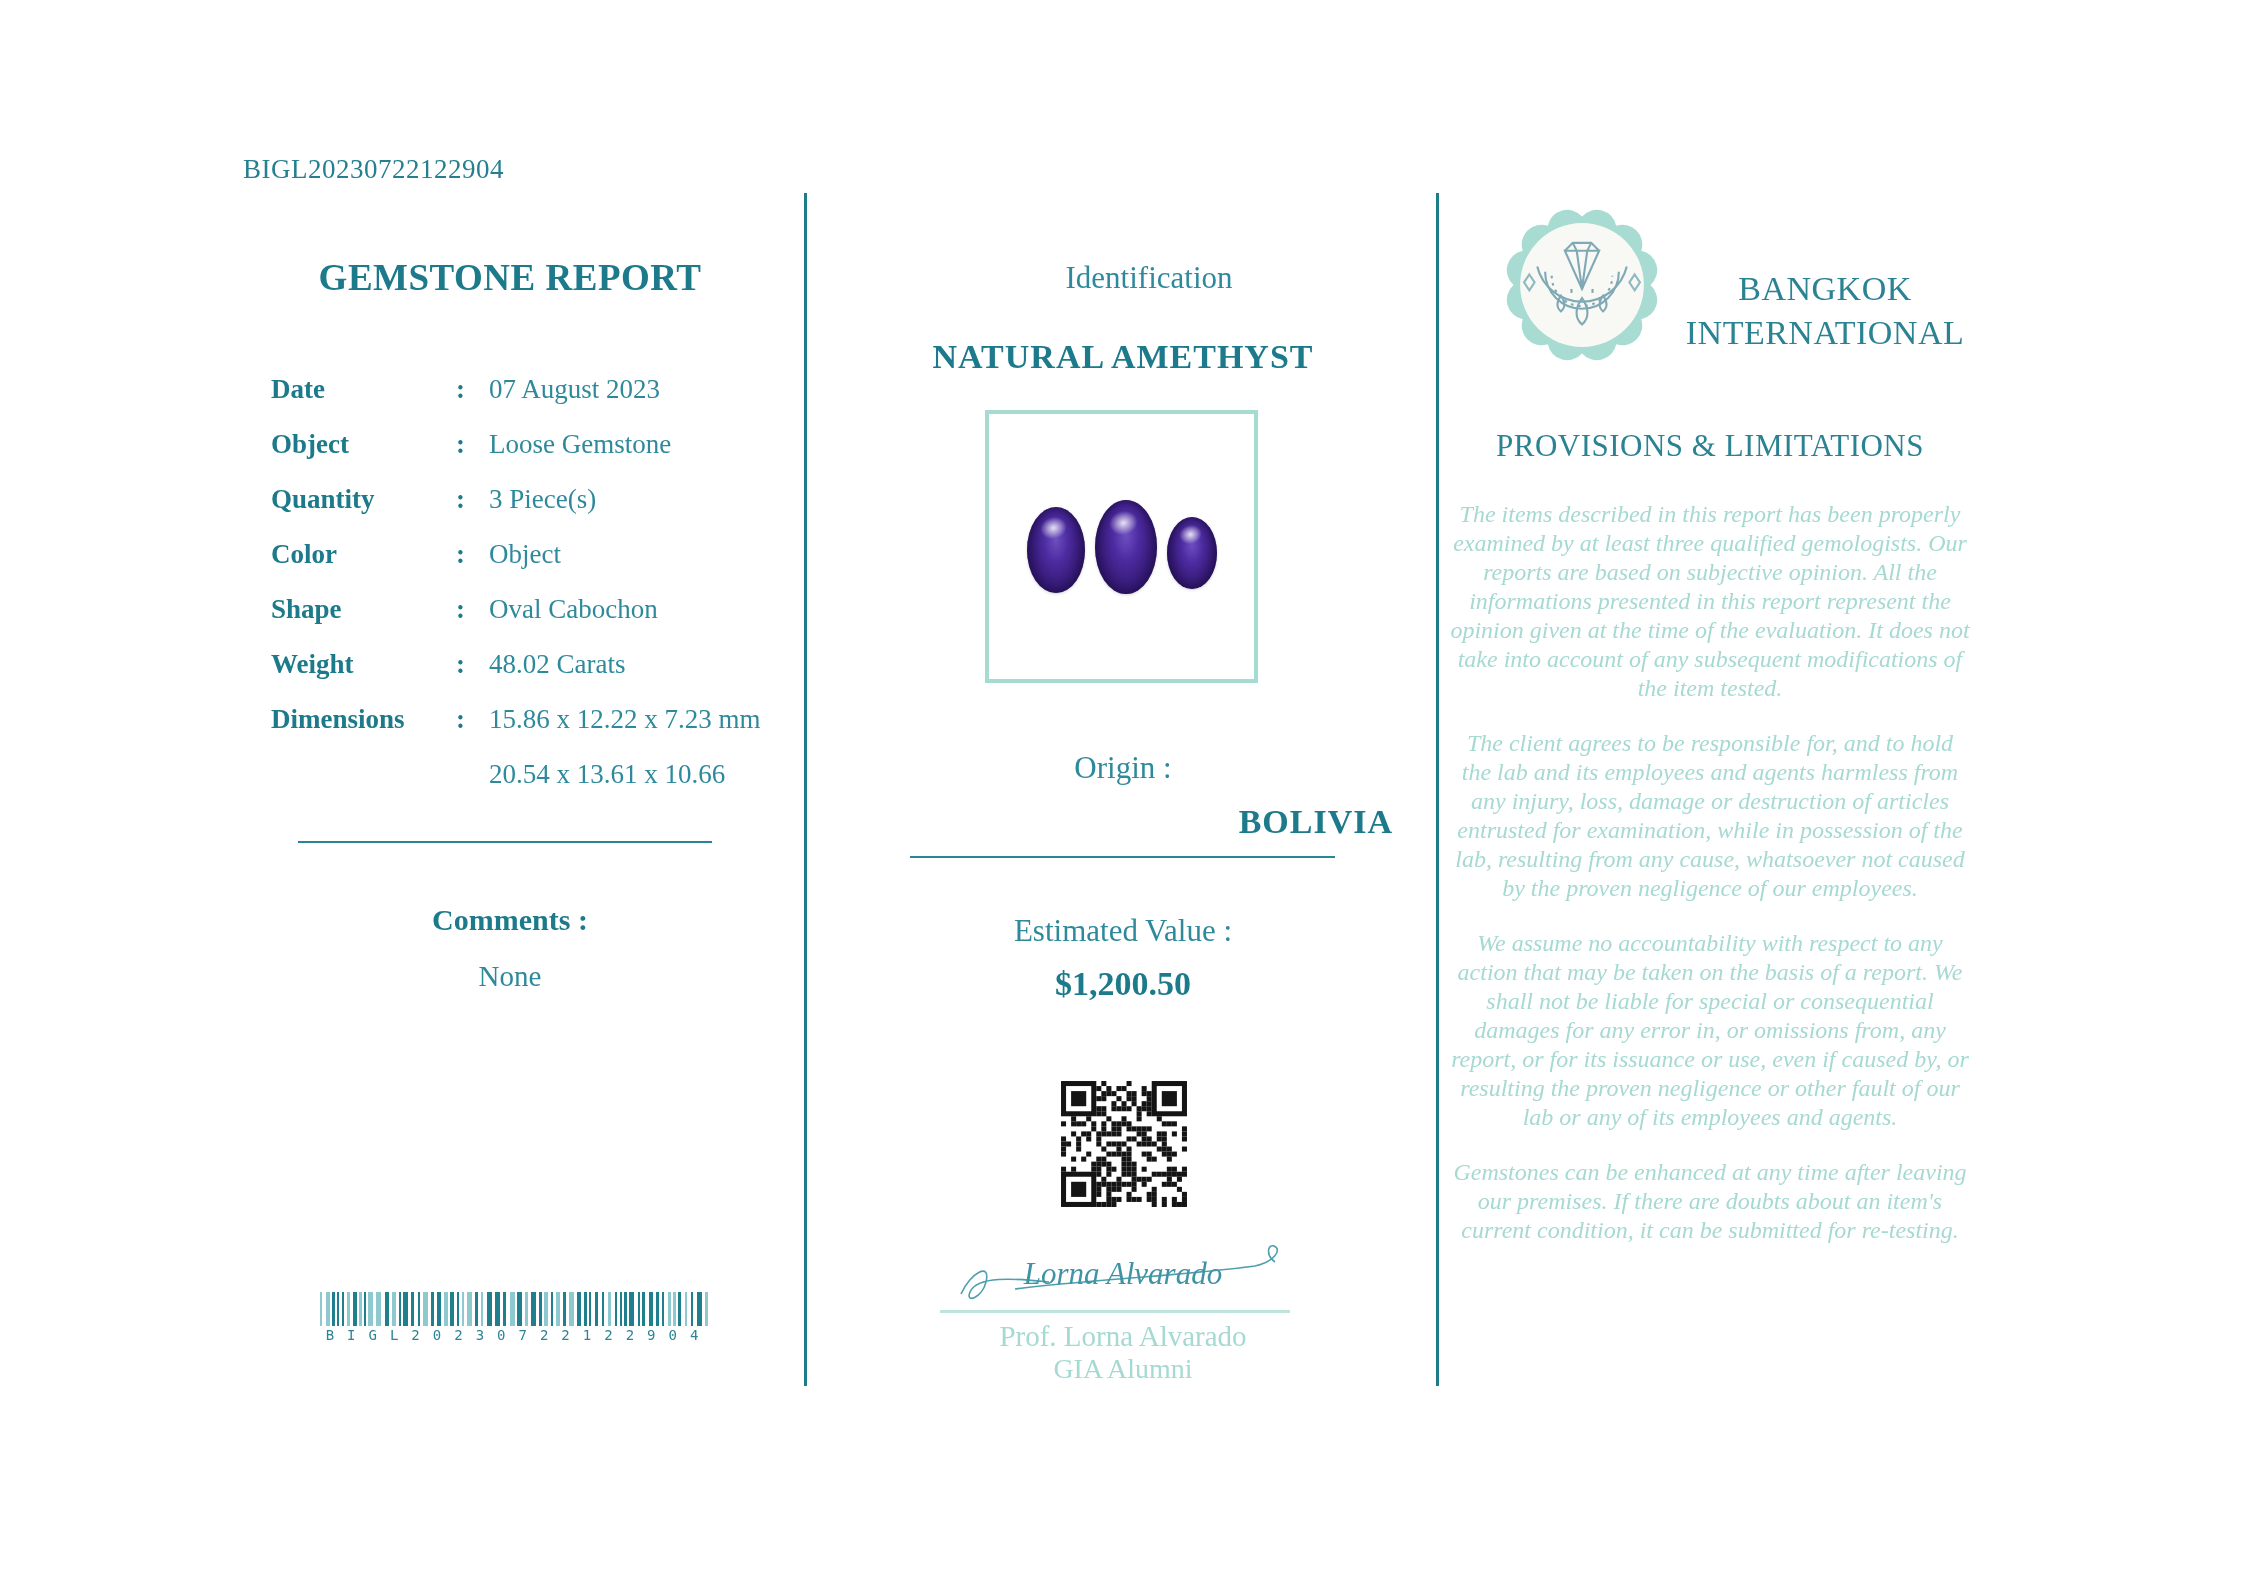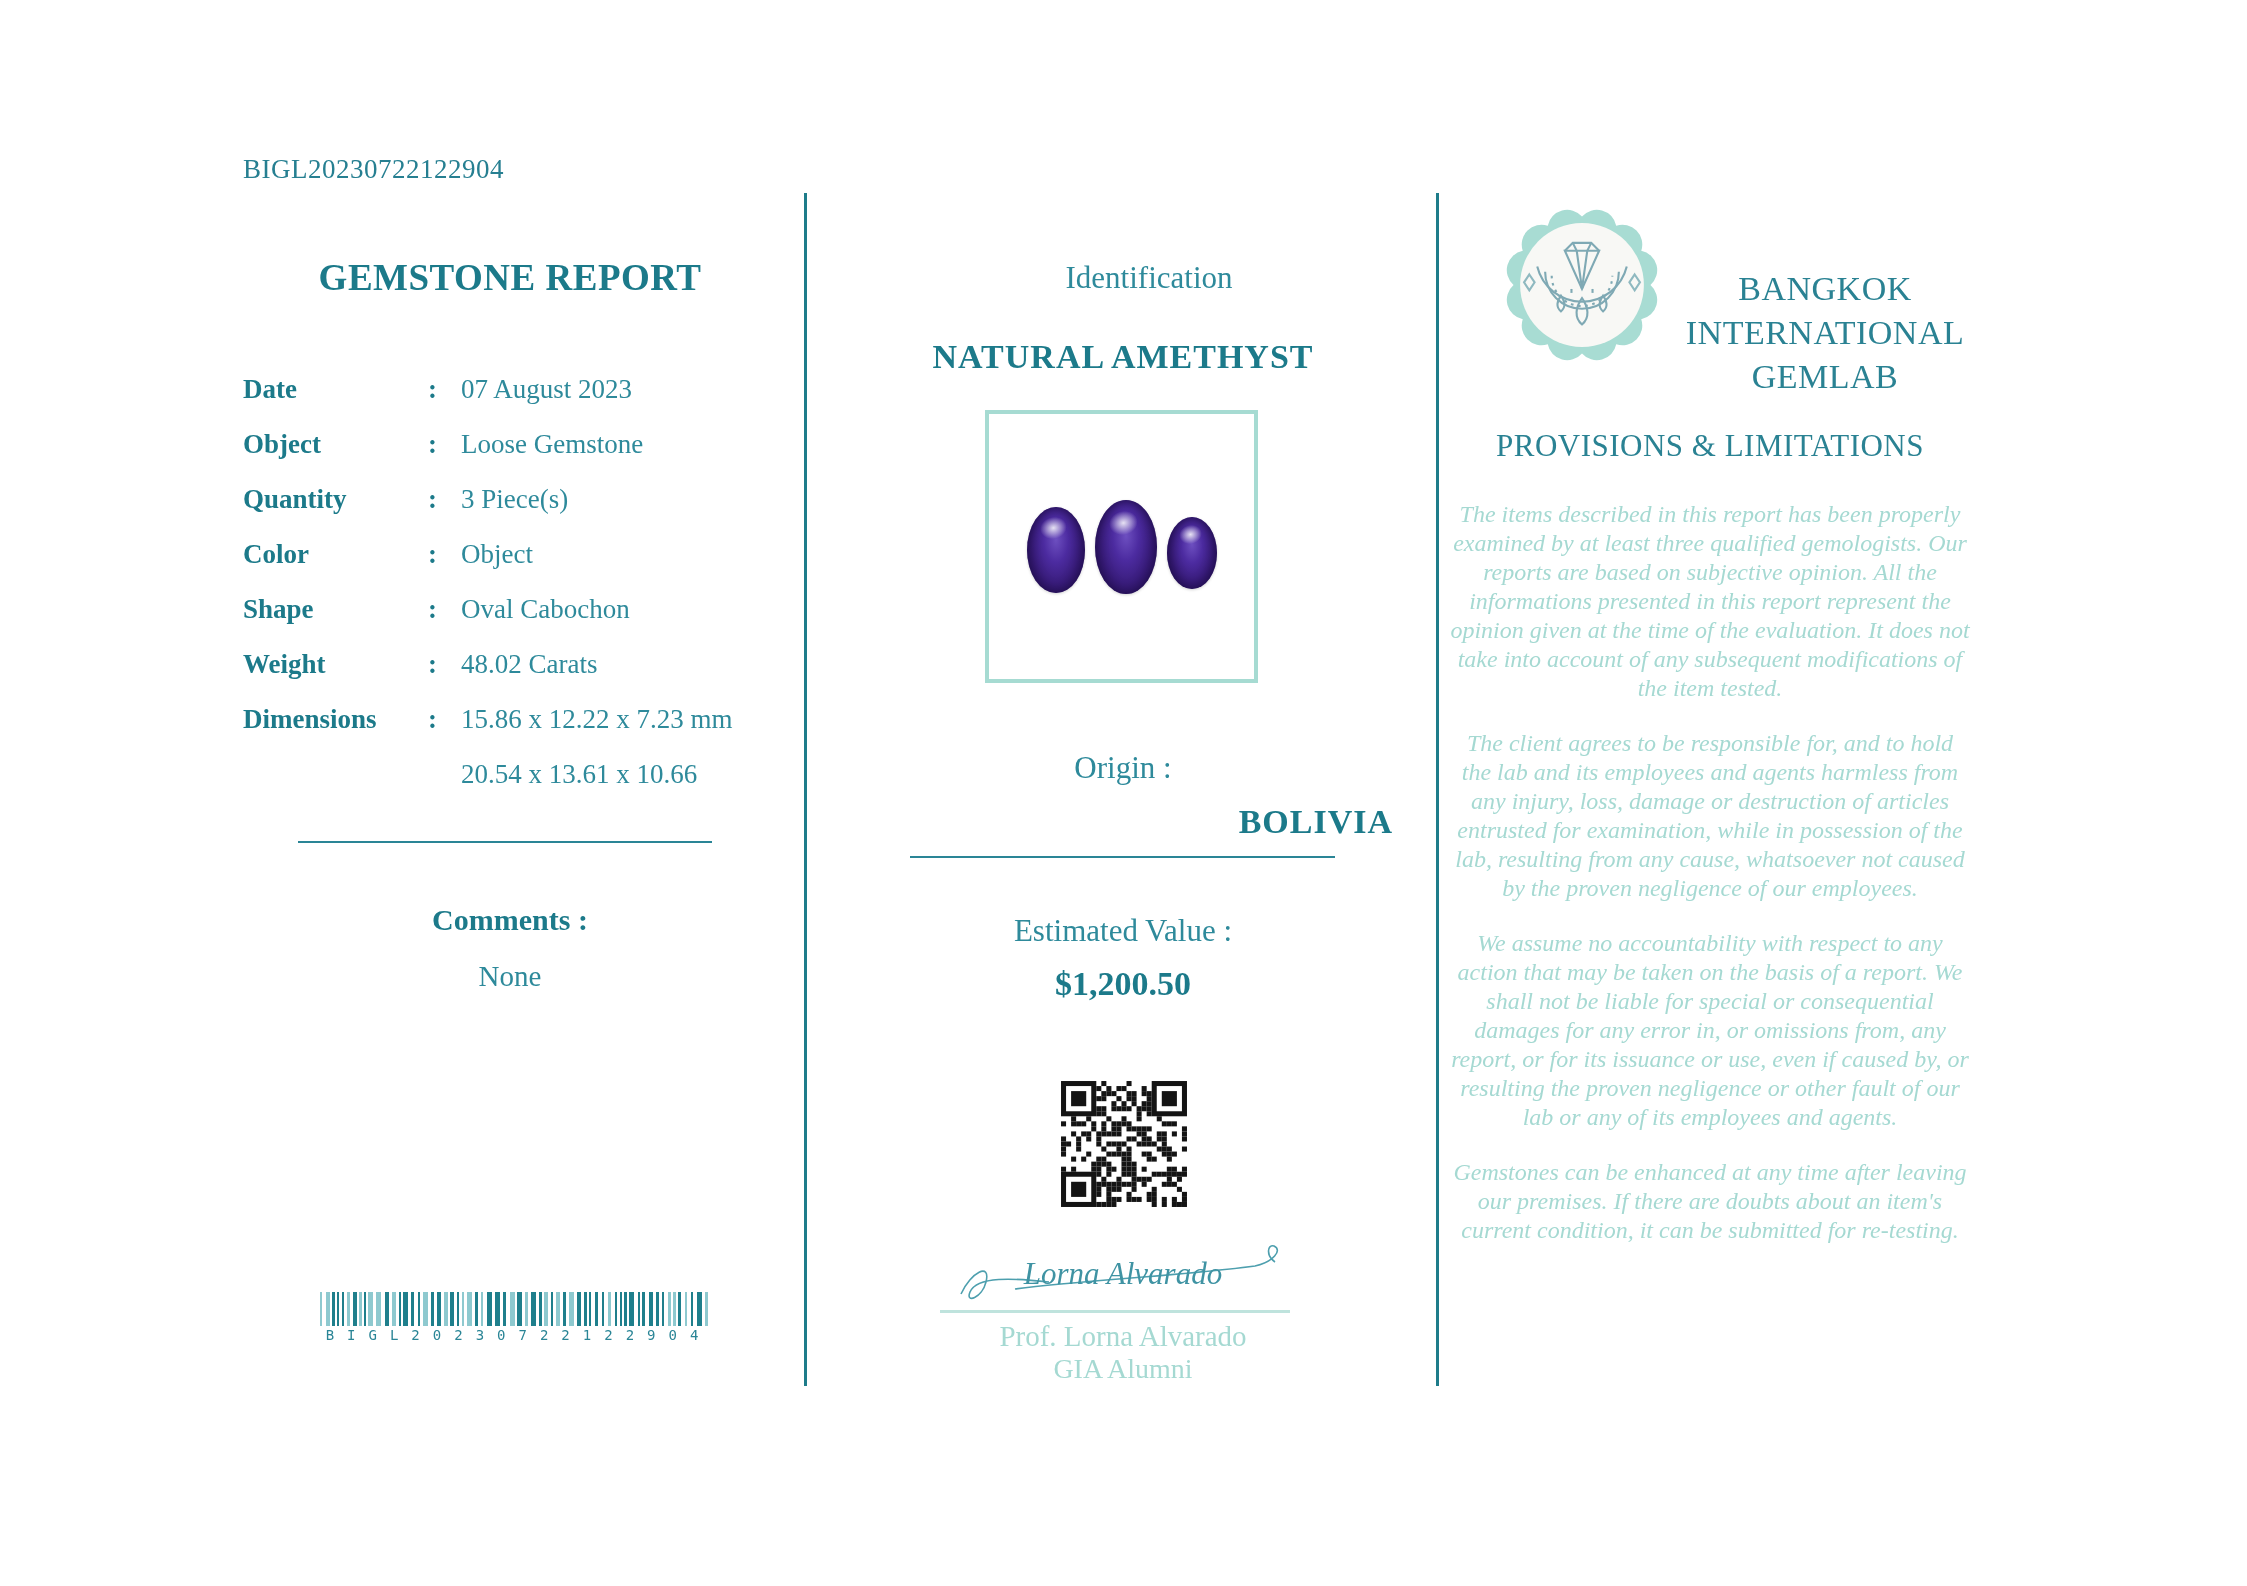--- a/index.html
+++ b/index.html
@@ -11,21 +11,21 @@
     --teal-dark:#1c7a8a;
     --teal-mid:#2e8a9b;
     --mint:#a6dbd2;
     --mint-text:#a5d9d2;
     --sig:#4d9fae;
   }
   .report-number{left:243px;top:154px;font-size:27px;color:#267f91;letter-spacing:0.5px;}
   .report-title{left:240px;top:256px;width:540px;text-align:center;font-size:37px;font-weight:bold;
                 color:var(--teal-dark);letter-spacing:0.5px;}
   .fields{left:243px;top:362px;width:520px;}
-  .frow{display:grid;grid-template-columns:185px 18px auto;height:55px;align-items:center;}
+  .frow{display:grid;grid-template-columns:185px 18px auto;height:55px;align-items:center;margin-left:28px;}
   .flabel{font-weight:bold;color:var(--teal-dark);font-size:27px;}
   .fcolon{font-weight:bold;color:var(--teal-dark);font-size:27px;}
   .fvalue{color:var(--teal-mid);font-size:27px;padding-left:15px;}
   .rule-left{left:298px;top:841px;width:414px;height:2px;background:#2a8596;}
   .comments-heading{left:240px;top:903px;width:540px;text-align:center;font-size:30px;font-weight:bold;color:var(--teal-dark);}
   .comments-value{left:240px;top:960px;width:540px;text-align:center;font-size:29px;color:var(--teal-mid);}
   .barcode{left:320px;top:1292px;width:397px;}
   .barcode-bars{width:397px;height:34px;overflow:hidden;white-space:nowrap;font-size:0;}
   .barcode-text{margin-top:1px;text-align:center;font-family:"DejaVu Sans Mono",monospace;
                 font-size:14px;letter-spacing:13px;color:#2a8596;white-space:nowrap;}
@@ -409,21 +409,20 @@
         <path d="M68,63 L68,66"></path>
         <path d="M20,52 L24,58 L20,64 L16,58 Z" stroke="#8fb9c0"></path>
         <path d="M100,52 L104,58 L100,64 L96,58 Z" stroke="#8fb9c0"></path>
       </g>
     </svg>
   </div>
 
   <div class="abs lab-name">
     <div>BANGKOK</div>
     <div>INTERNATIONAL</div>
-    <div>GEMLAB</div>
   </div>
 
   <div class="abs prov-heading">PROVISIONS &amp; LIMITATIONS</div>
 
   <div class="abs provisions">
     <p>The items described in this report has been properly examined by at least three qualified gemologists. Our reports are based on subjective opinion. All the informations presented in this report represent the opinion given at the time of the evaluation. It does not take into account of any subsequent modifications of the item tested.</p>
     <p>The client agrees to be responsible for, and to hold the lab and its employees and agents harmless from any injury, loss, damage or destruction of articles entrusted for examination, while in possession of the lab, resulting from any cause, whatsoever not caused by the proven negligence of our employees.</p>
     <p>We assume no accountability with respect to any action that may be taken on the basis of a report. We shall not be liable for special or consequential damages for any error in, or omissions from, any report, or for its issuance or use, even if caused by, or resulting the proven negligence or other fault of our lab or any of its employees and agents.</p>
     <p>Gemstones can be enhanced at any time after leaving our premises. If there are doubts about an item's current condition, it can be submitted for re-testing.</p>
   </div>

